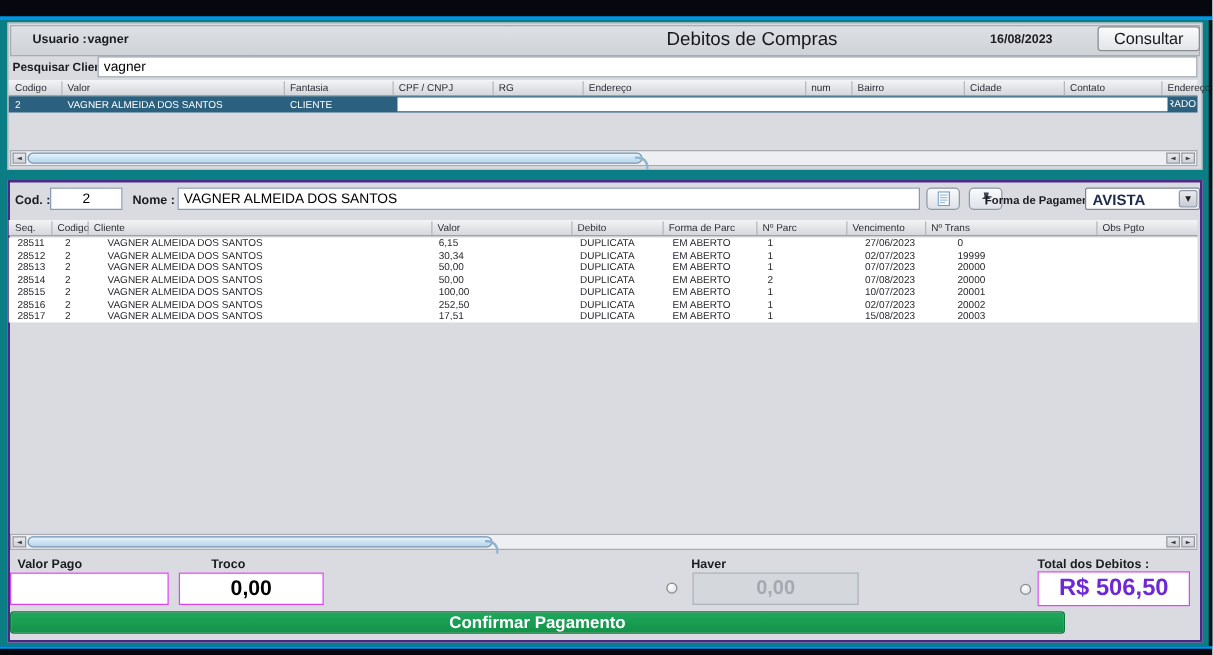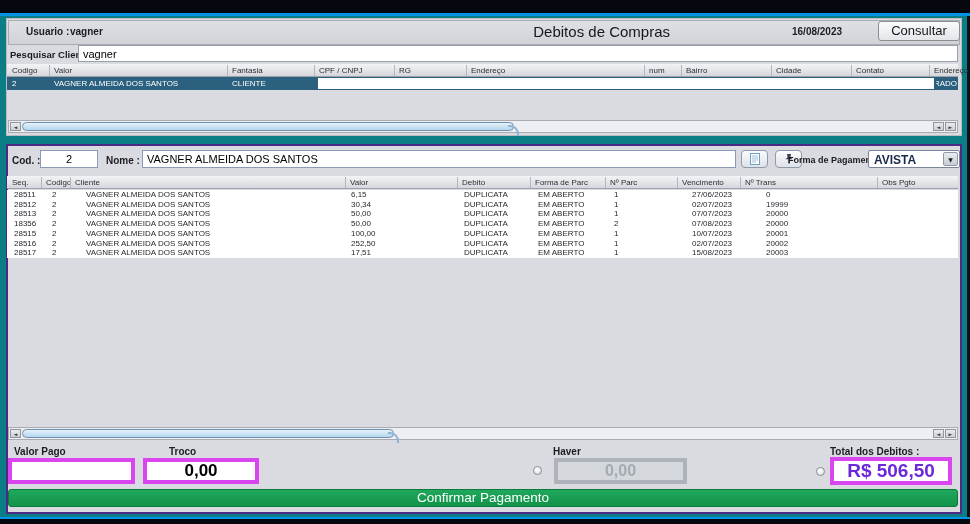--- a/index.html
+++ b/index.html
@@ -92,29 +92,29 @@
   .forma-label { left:788px; top:155px; font-size:9px; }
   .dropdown { position:absolute; left:868px; top:150px; width:92px; height:18px; background:#FFF; border:1px solid #7C8698; border-radius:2px; }
   .dropdown-value { position:absolute; left:5px; top:2px; font-size:12px; font-weight:bold; color:#1A2A4A; }
   .dropdown-arrow { position:absolute; right:1px; top:1px; width:15px; height:14px; background:linear-gradient(180deg,#E9EBEE,#C9CDD4); border:1px solid #8E98A8; border-radius:2px; font-size:6px; line-height:13px; text-align:center; color:#222; font-family:"DejaVu Sans",sans-serif; }
 
   
   .valor-pago-label { left:14px; top:446px; }
   .troco-label { left:143px; top:446px;margin-left:26px; }
   .haver-label { left:553px; top:446px; }
   .total-label { left:830px; top:446px; }
-  .pay-input { position:absolute; border:4px solid #d946ef; background:#FFF; text-align:center; font-weight:bold; font-family:"Liberation Sans",sans-serif; }
+  .pay-input { position:absolute; border:1px solid #d946ef; background:#FFF; text-align:center; font-weight:bold; font-family:"Liberation Sans",sans-serif; }
   .valor-pago-input { left:8px; top:458px; width:127px; height:26px; font-size:16px; }
   .troco-input { left:143px; top:458px; width:116px; height:26px; font-size:17px; color:#000; }
   .haver-input { left:554px; top:458px; width:133px; height:26px; font-size:16px; background:#D4D7DC; border-color:#AEB2BA; color:#A5A9B2; }
   .total-input { left:830px; top:457px; width:122px; height:28px; font-size:19px; color:#6d28d9; }
   .radio { position:absolute; width:9px; height:9px; border:1px solid #878B93; border-radius:50%; background:radial-gradient(circle at 35% 30%,#FFF,#D9DBDE); }
   .radio-haver { left:533px; top:466px; }
   .radio-total { left:816px; top:467px; }
-  .confirm-btn { position:absolute; left:8px; top:489px; width:950px; height:18px; background:linear-gradient(180deg,#1FA85C,#12934A); border:1px solid #0C7A3B; border-radius:3px; color:#FFF; font-size:13.5px; font-weight:normal; text-align:center; line-height:16px; }
+  .confirm-btn { position:absolute; left:8px; top:489px; width:844px; height:18px; background:linear-gradient(180deg,#1FA85C,#12934A); border:1px solid #0C7A3B; border-radius:3px; color:#FFF; font-size:13.5px; font-weight:bold; text-align:center; line-height:16px; }
 </style>
 </head>
 <body>
 
 <div class="window">
 
   <div class="blue-strip"></div>
   <div class="frame"></div>
   <div class="right-dark"></div>
   <div class="bottom-blue"></div>
@@ -232,21 +232,21 @@
       <span>VAGNER ALMEIDA DOS SANTOS</span>
       <span>50,00</span>
       <span>DUPLICATA</span>
       <span>EM ABERTO</span>
       <span>1</span>
       <span>07/07/2023</span>
       <span>20000</span>
       <span></span>
   </div>
   <div class="t2row" style="top:219.1px">
-    <span>18356</span>
+    <span>28514</span>
       <span>2</span>
       <span>VAGNER ALMEIDA DOS SANTOS</span>
       <span>50,00</span>
       <span>DUPLICATA</span>
       <span>EM ABERTO</span>
       <span>2</span>
       <span>07/08/2023</span>
       <span>20000</span>
       <span></span>
   </div>

